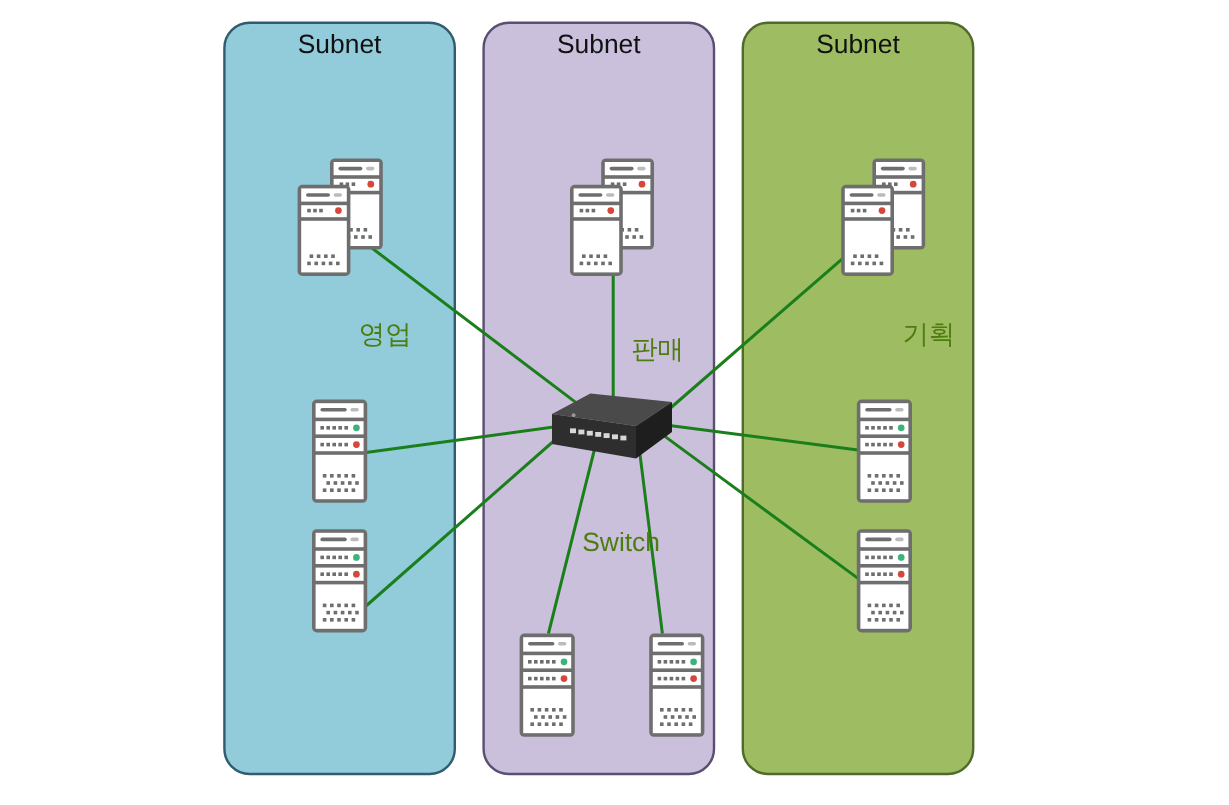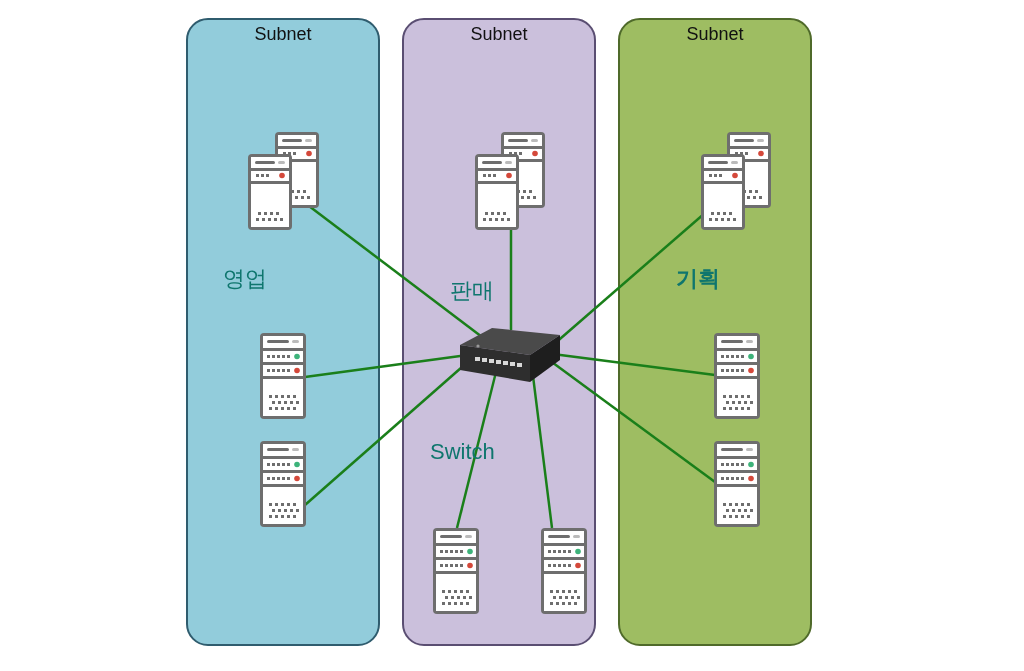--- a/index.html
+++ b/index.html
@@ -1,19 +1,19 @@
 <!DOCTYPE html>
 <html><head>
 <meta charset="utf-8">
 <style>
   html,body{margin:0;padding:0;background:#ffffff;}
   body{width:1024px;height:671px;position:relative;overflow:hidden;font-family:"Liberation Sans","DejaVu Sans",sans-serif;}
   .panel{position:absolute;top:18px;width:194px;height:628px;border-radius:22px;border:2px solid;box-sizing:border-box;}
-  .panel-title{position:absolute;top:4px;left:0;right:0;text-align:center;font-size:18px;color:#111;}
-  .label{position:absolute;font-size:22px;color:#0f766e;text-align:left;width:120px;}
+  .panel-title{position:absolute;top:4px;left:0;right:0;text-align:center;font-size:22px;color:#111;}
+  .label{position:absolute;font-size:22px;color:#4d7c0f;text-align:right;width:120px;}
   svg#diagram{position:absolute;left:0;top:0;}
 </style>
 </head>
 <body>
 
 <div class="panel" style="left:186px;background:#92ccdb;border-color:#2f5c6e;">
   <div class="panel-title">Subnet</div>
 </div>
 <div class="panel" style="left:402px;background:#cbc0dc;border-color:#5a4e72;">
   <div class="panel-title">Subnet</div>
@@ -156,14 +156,14 @@
       <rect x="503" y="361" width="5" height="4"></rect>
         <rect x="510" y="362" width="5" height="4"></rect>
       <rect x="517" y="363" width="5" height="4"></rect>
     </g>
     <circle cx="478" cy="346" r="1.6" fill="#999"></circle>
   </g>
 </svg>
 
 <div class="label" style="left:223px;top:264px;">영업</div>
 <div class="label" style="left:450px;top:276px;">판매</div>
-<div class="label" style="left:676px;top:264px;font-weight:bold;">기획</div>
+<div class="label" style="left:676px;top:264px;">기획</div>
 <div class="label" style="left:430px;top:439px;">Switch</div>
 
 </body></html>

